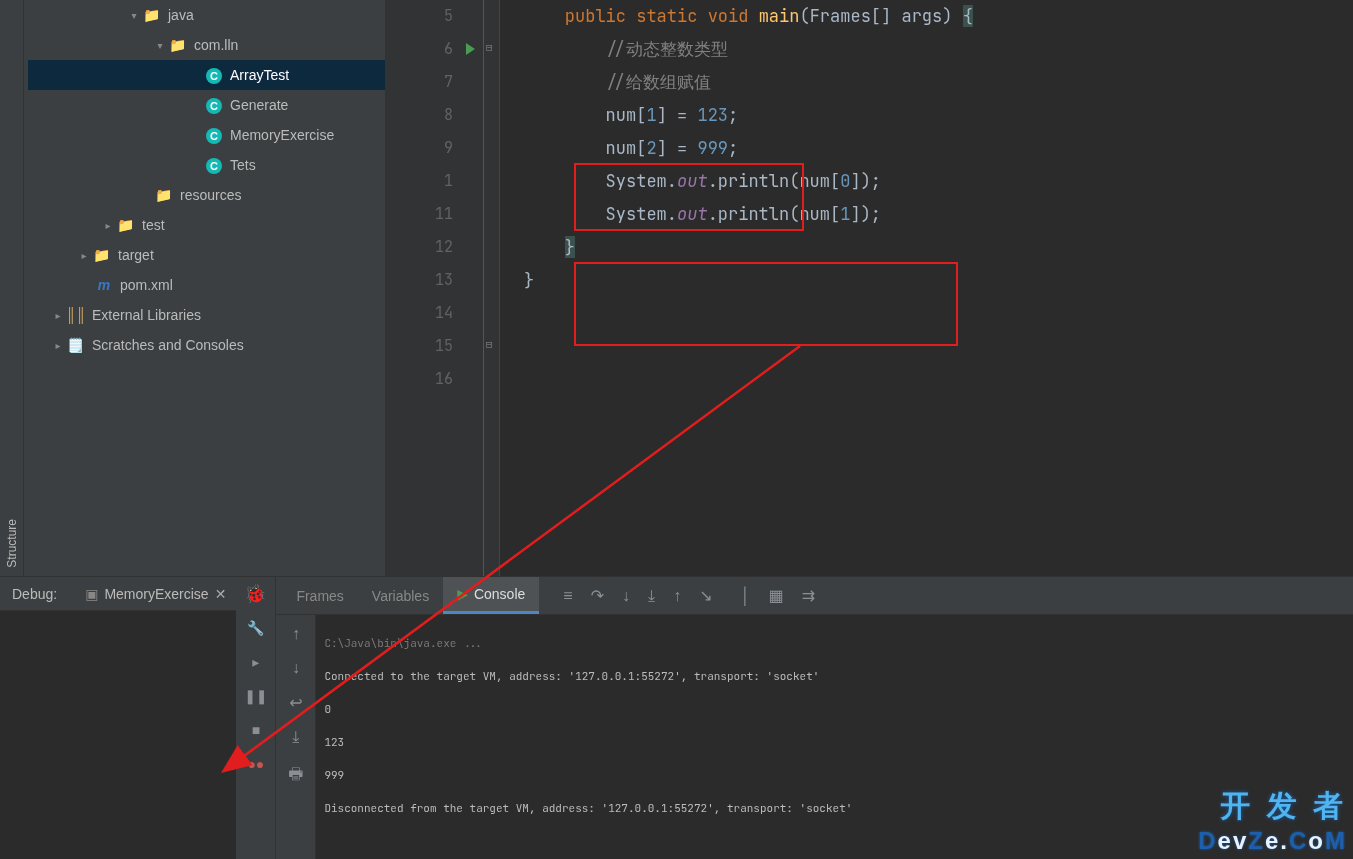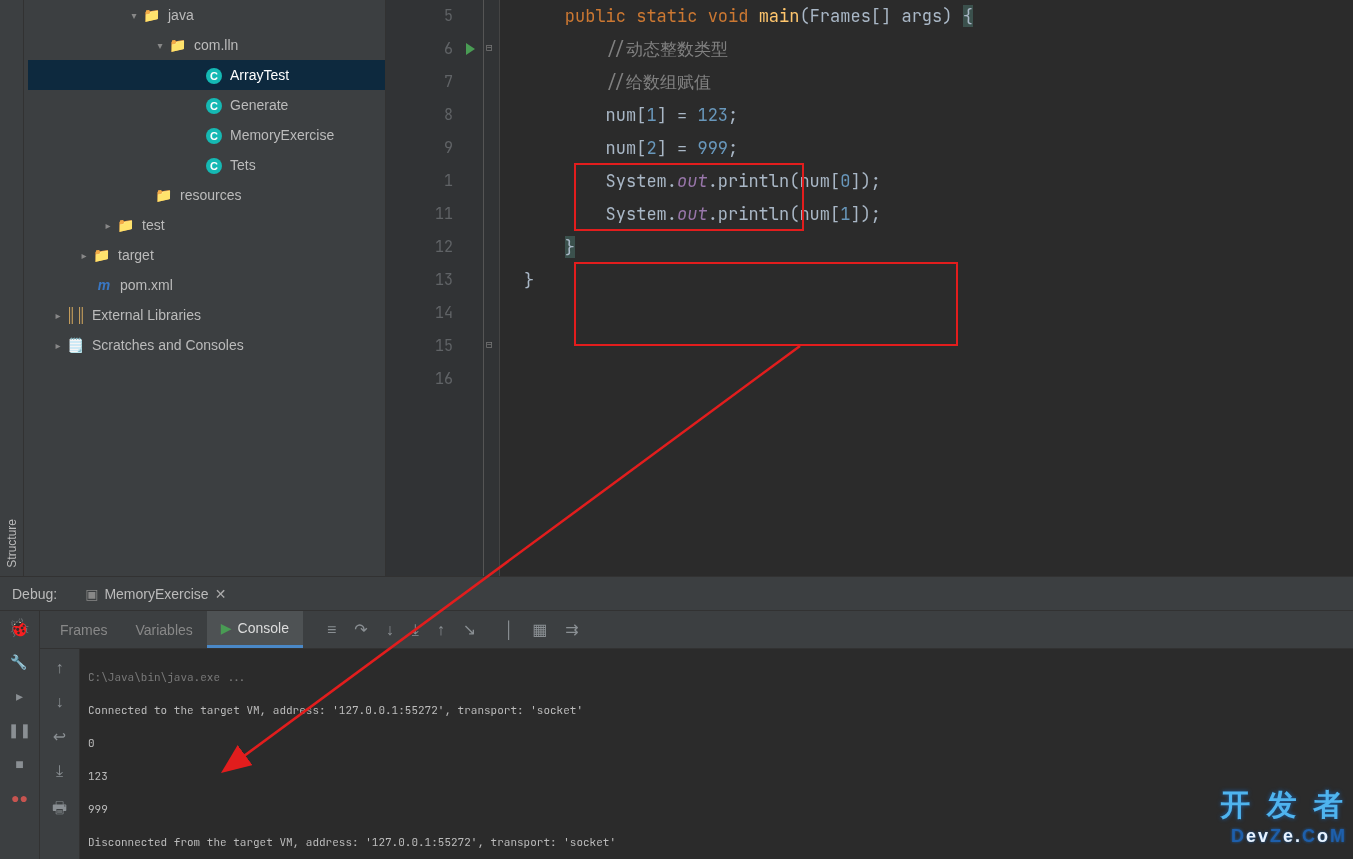--- a/index.html
+++ b/index.html
@@ -69,21 +69,21 @@
 .c-key { color:#cc7832; }
 .c-func { color:#ffc66d; }
 .c-num { color:#6897bb; }
 .c-cmt { color:#808080; }
 .c-field { font-style:italic; color:#9876aa; }
 .c-txt { color:#a9b7c6; }
 
 .redbox { position:absolute; border:2px solid #e21d1d; pointer-events:none; }
 
 
-.bottom { height:283px; background:#2b2b2b; border-top:1px solid #323232; display:flex; flex-direction:column;}
+.bottom { height:283px; background:#2b2b2b; border-top:1px solid #323232; display:flex; flex-direction:row;}
 .dbg-header {
   height:34px; background:#3c3f41; display:flex; align-items:center;
   border-bottom:1px solid #323232; padding-left:12px;
 }
 .dbg-header .title { color:#bbb; margin-right:18px; }
 .dbg-tab {
   display:flex; align-items:center; gap:6px; color:#bbb; padding:0 10px;
 }
 .close-x { color:#aaa; cursor:pointer; }
 .dbg-body { flex:1; display:flex; }
@@ -108,25 +108,25 @@
 .dbg-tabs .tb .run-s { margin-right:6px; }
 .dbg-toolbar { display:flex; align-items:center; gap:18px; padding-left:24px; color:#8a8f93;}
 .dbg-toolbar .ti { cursor:pointer; font-size:16px;}
 .console-wrap { flex:1; display:flex; }
 .console-out {
   flex:1; background:#2b2b2b; padding:12px 0 0 8px;
   font-size:11px; line-height:33px; color:#bbb;
 }
 .console-out .dim { color:#787878; }
 .watermark {
-  position:absolute; right:6px; bottom:12px; pointer-events:none;
+  position:absolute; right:6px; bottom:4px; pointer-events:none;
   font-family:sans-serif; font-weight:bold; text-align:right;margin-top:29px;
 }
 .watermark .l1 { font-size:30px; color:#4fb4ef; letter-spacing:4px; text-shadow:0 0 4px #1b5fa8;}
-.watermark .l2 { font-size:18px; letter-spacing:2px; text-shadow:0 0 3px #1b5fa8;}
+.watermark .l2 { font-size:24px; letter-spacing:2px; text-shadow:0 0 3px #1b5fa8;}
 .watermark .l2 span.b { color:#1e5fab;} .watermark .l2 span.w{color:#e8f3ff;}
 
 svg.arrow-line { position:absolute; pointer-events:none; left:0; top:0; }
 </style>
 </head>
 <body>
 
 <div class="top">
   <div class="side-tool-left">
     <div class="rot">Structure</div>

